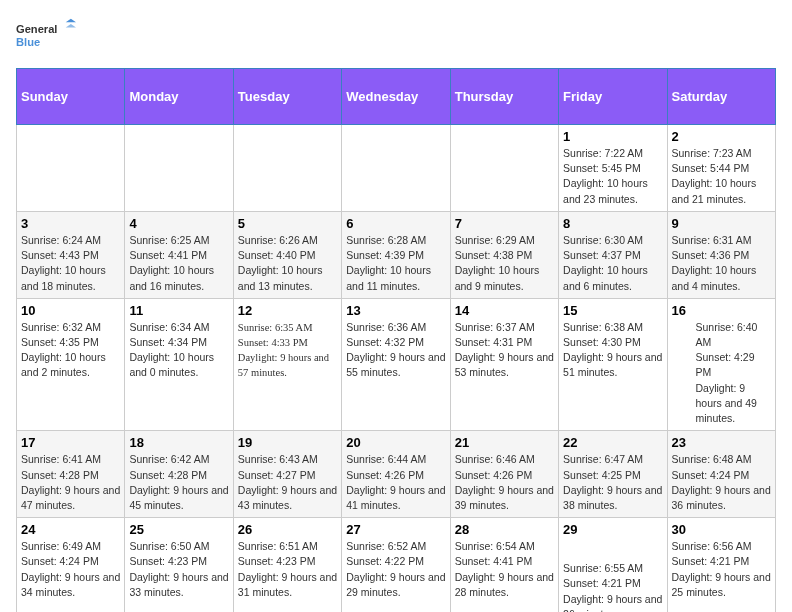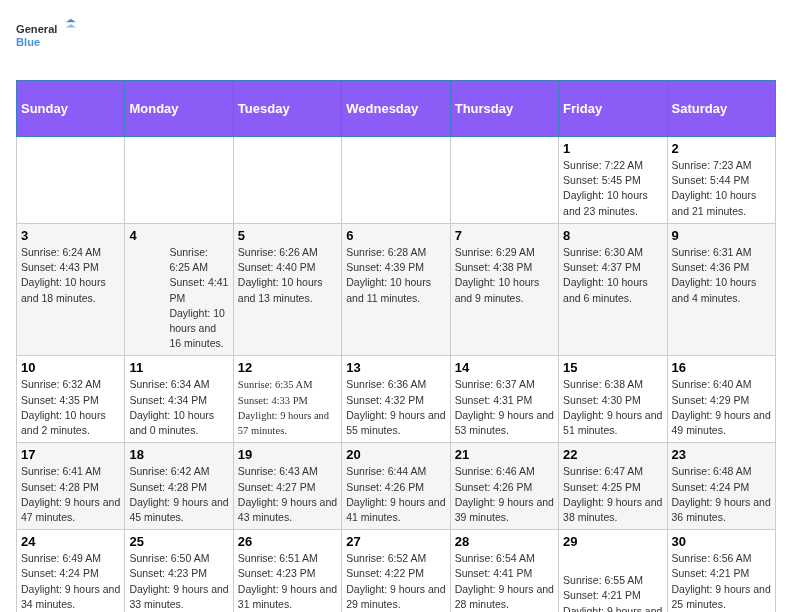--- a/index.html
+++ b/index.html
@@ -7,21 +7,21 @@
       font-family: Arial, sans-serif;
       background: #fff;
       width: 792px;
       min-height: 612px;
       padding: 16px;
     }
     .header-area {
       display: flex;
       justify-content: space-between;
       align-items: flex-start;
-      margin-bottom: 24px;
+      margin-bottom: 12px;
     }
     .logo {
       display: flex;
       align-items: center;
       gap: 4px;
     }
     .title-area {
       text-align: right;
     }
     .month-title {
@@ -126,21 +126,21 @@
       </tr>
       <tr>
         <td>
           <span class="day-number">3</span>
           <div class="day-info" style="white-space: pre-line;">Sunrise: 6:24 AM
 Sunset: 4:43 PM
 Daylight: 10 hours and 18 minutes.</div>
         </td>
         <td>
           <span class="day-number">4</span>
-          <div class="day-info" style="white-space: pre-line; margin-left: 40px;">Sunrise: 6:25 AM
+          <div class="day-info" style="white-space: pre-line;">Sunrise: 6:25 AM
 Sunset: 4:41 PM
 Daylight: 10 hours and 16 minutes.</div>
         </td>
         <td>
           <span class="day-number">5</span>
           <div class="day-info" style="white-space: pre-line;">Sunrise: 6:26 AM
 Sunset: 4:40 PM
 Daylight: 10 hours and 13 minutes.</div>
         </td>
         <td>
@@ -200,21 +200,21 @@
 Daylight: 9 hours and 53 minutes.</div>
         </td>
         <td>
           <span class="day-number">15</span>
           <div class="day-info" style="white-space: pre-line;">Sunrise: 6:38 AM
 Sunset: 4:30 PM
 Daylight: 9 hours and 51 minutes.</div>
         </td>
         <td>
           <span class="day-number">16</span>
-          <div class="day-info" style="white-space: pre-line;">Sunrise: 6:40 AM
+          <div class="day-info" style="white-space: pre-line; margin-left: 24px;">Sunrise: 6:40 AM
 Sunset: 4:29 PM
 Daylight: 9 hours and 49 minutes.</div>
         </td>
       </tr>
       <tr>
         <td>
           <span class="day-number">17</span>
           <div class="day-info" style="white-space: pre-line;">Sunrise: 6:41 AM
 Sunset: 4:28 PM
 Daylight: 9 hours and 47 minutes.</div>

